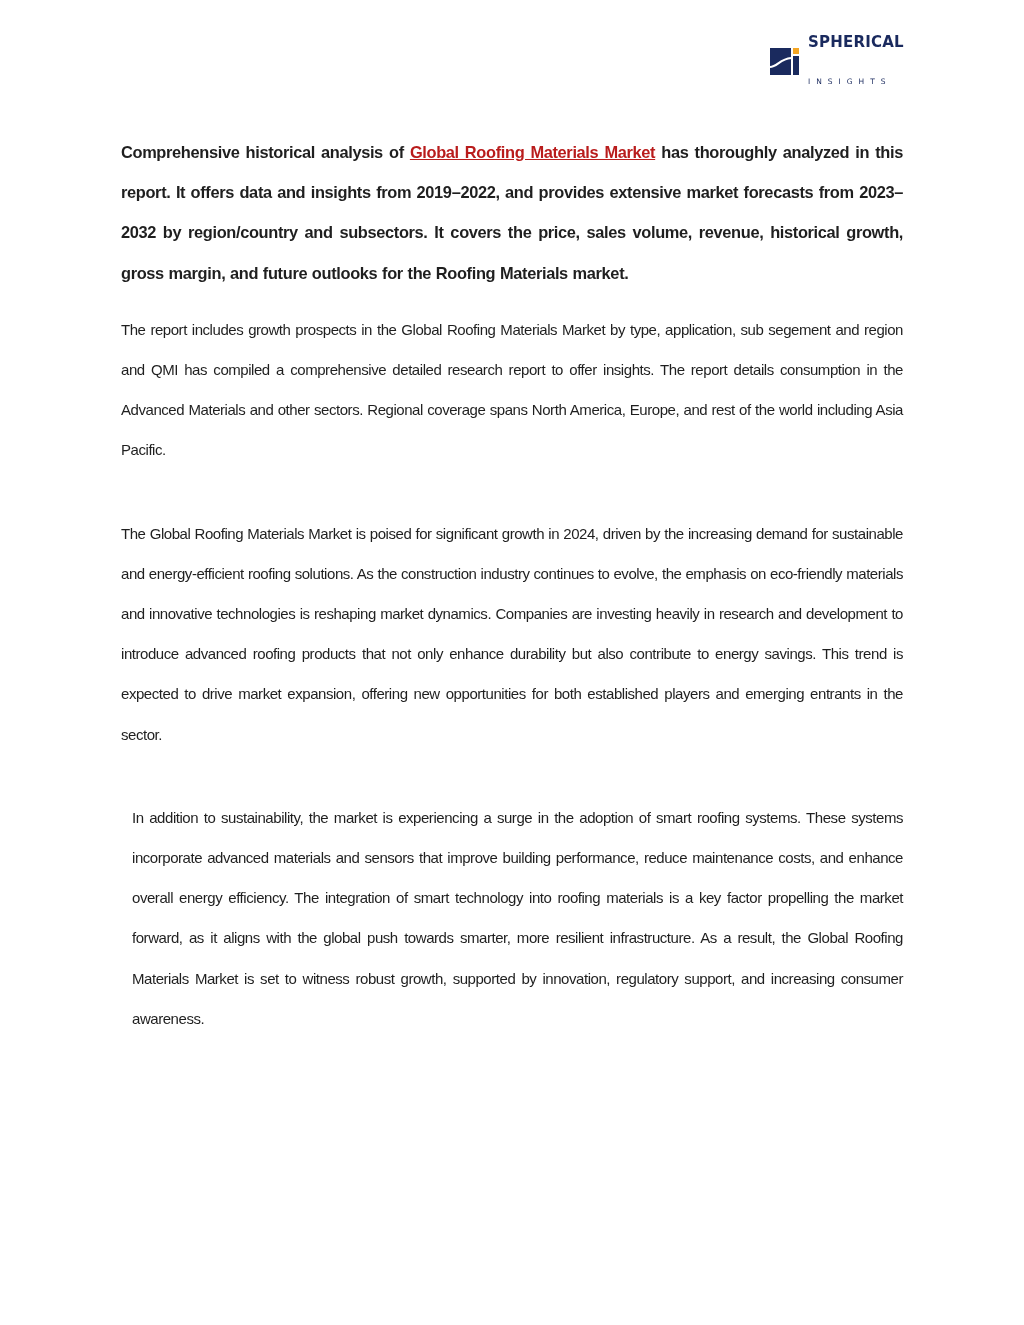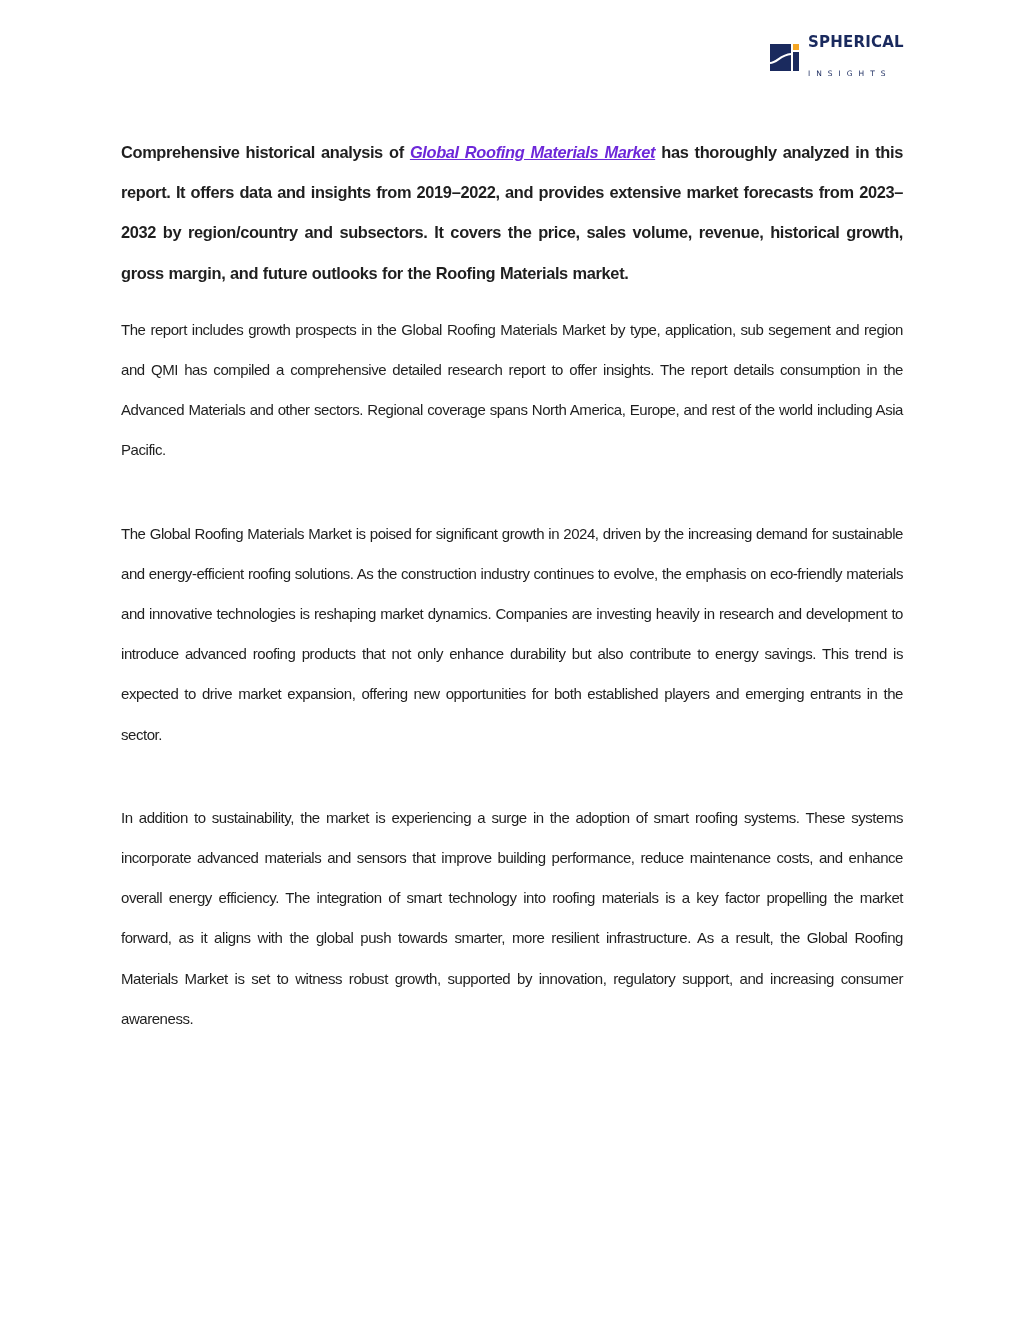--- a/index.html
+++ b/index.html
@@ -1,30 +1,30 @@
 <!DOCTYPE html>
 <html><head>
   <meta charset="utf-8">
   <style>
     html, body { margin: 0; padding: 0; background: #ffffff; }
     body { width: 1024px; height: 1325px; position: relative; overflow: hidden; font-family: "Liberation Sans", sans-serif; }
     .logo { position: absolute; left: 770px; top: 35px; display: flex; align-items: center; }
     .logo-mark { width: 32px; height: 30px; position: relative; }
-    .logo-text { margin-left: 6px; display: flex; flex-direction: column; line-height: 1; }
+    .logo-text { margin-left: 6px; display: flex; flex-direction: column; line-height: 1; gap: 28px; }
     .logo-name { font-family: "DejaVu Sans", sans-serif; font-weight: bold; font-size: 15px; color: #1a2a5e; letter-spacing: 0.2px; }
-    .logo-sub { font-family: "DejaVu Sans", sans-serif; font-size: 7.5px; color: #1a2a5e; letter-spacing: 6px; margin-top: 20px; }
+    .logo-sub { font-family: "DejaVu Sans", sans-serif; font-size: 7.5px; color: #1a2a5e; letter-spacing: 6px; margin-top: 0; }
     .content { position: absolute; left: 121px; width: 782px; top: 132px; color: #1f1f1f; font-family: "Liberation Sans", sans-serif; }
     p { margin: 0; text-align: justify; text-align-last: left; }
     .intro { font-size: 16.4px; font-weight: bold; line-height: 40.2px; letter-spacing: -0.35px; word-spacing: 0.5px; }
-    .intro a { color: #6d28d9; text-decoration: underline; font-style: italic; }
+    .intro a { color: #b91c1c; text-decoration: underline; }
     .headline { font-size: 16.4px; font-weight: bold; line-height: 30.5px; margin-top: 18px; letter-spacing: -0.35px; }
     .body-p { font-size: 15px; line-height: 40.2px; letter-spacing: -0.45px; }
     .p1 { margin-top: 17px; }
     .p2 { margin-top: 43px; }
-    .p3 { margin-top: 43px; }
+    .p3 { margin-top: 43px; margin-left: 11px; }
   </style>
 </head>
 <body>
 
 <div class="logo">
   <svg class="logo-mark" viewBox="0 0 32 30" width="32" height="30">
     <rect x="0" y="3" width="21" height="27" fill="#1a2a5e"></rect>
     <path d="M0 22 C 7 22, 10 14, 21 13" stroke="#ffffff" stroke-width="2.2" fill="none"></path>
     <rect x="23" y="3" width="6" height="6" fill="#f5a623"></rect>
     <rect x="23" y="11" width="6" height="19" fill="#1a2a5e"></rect>

